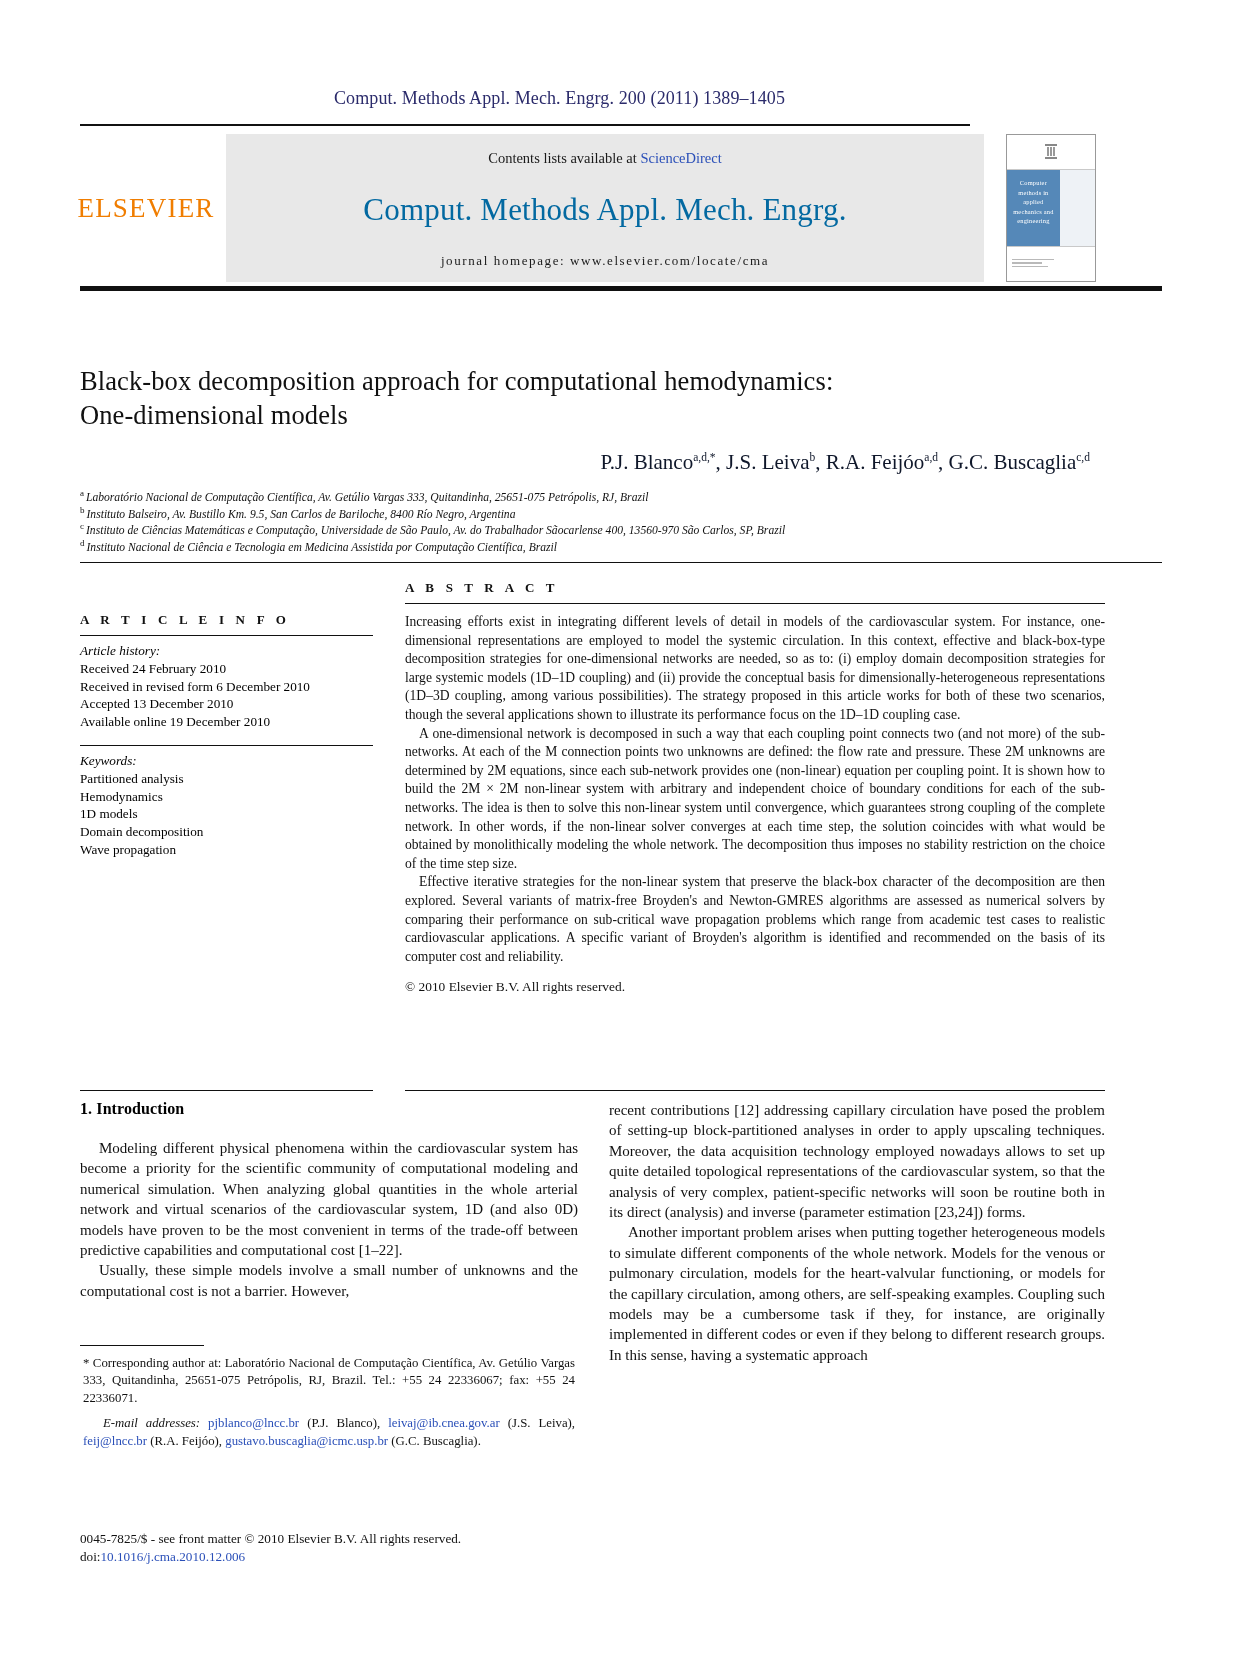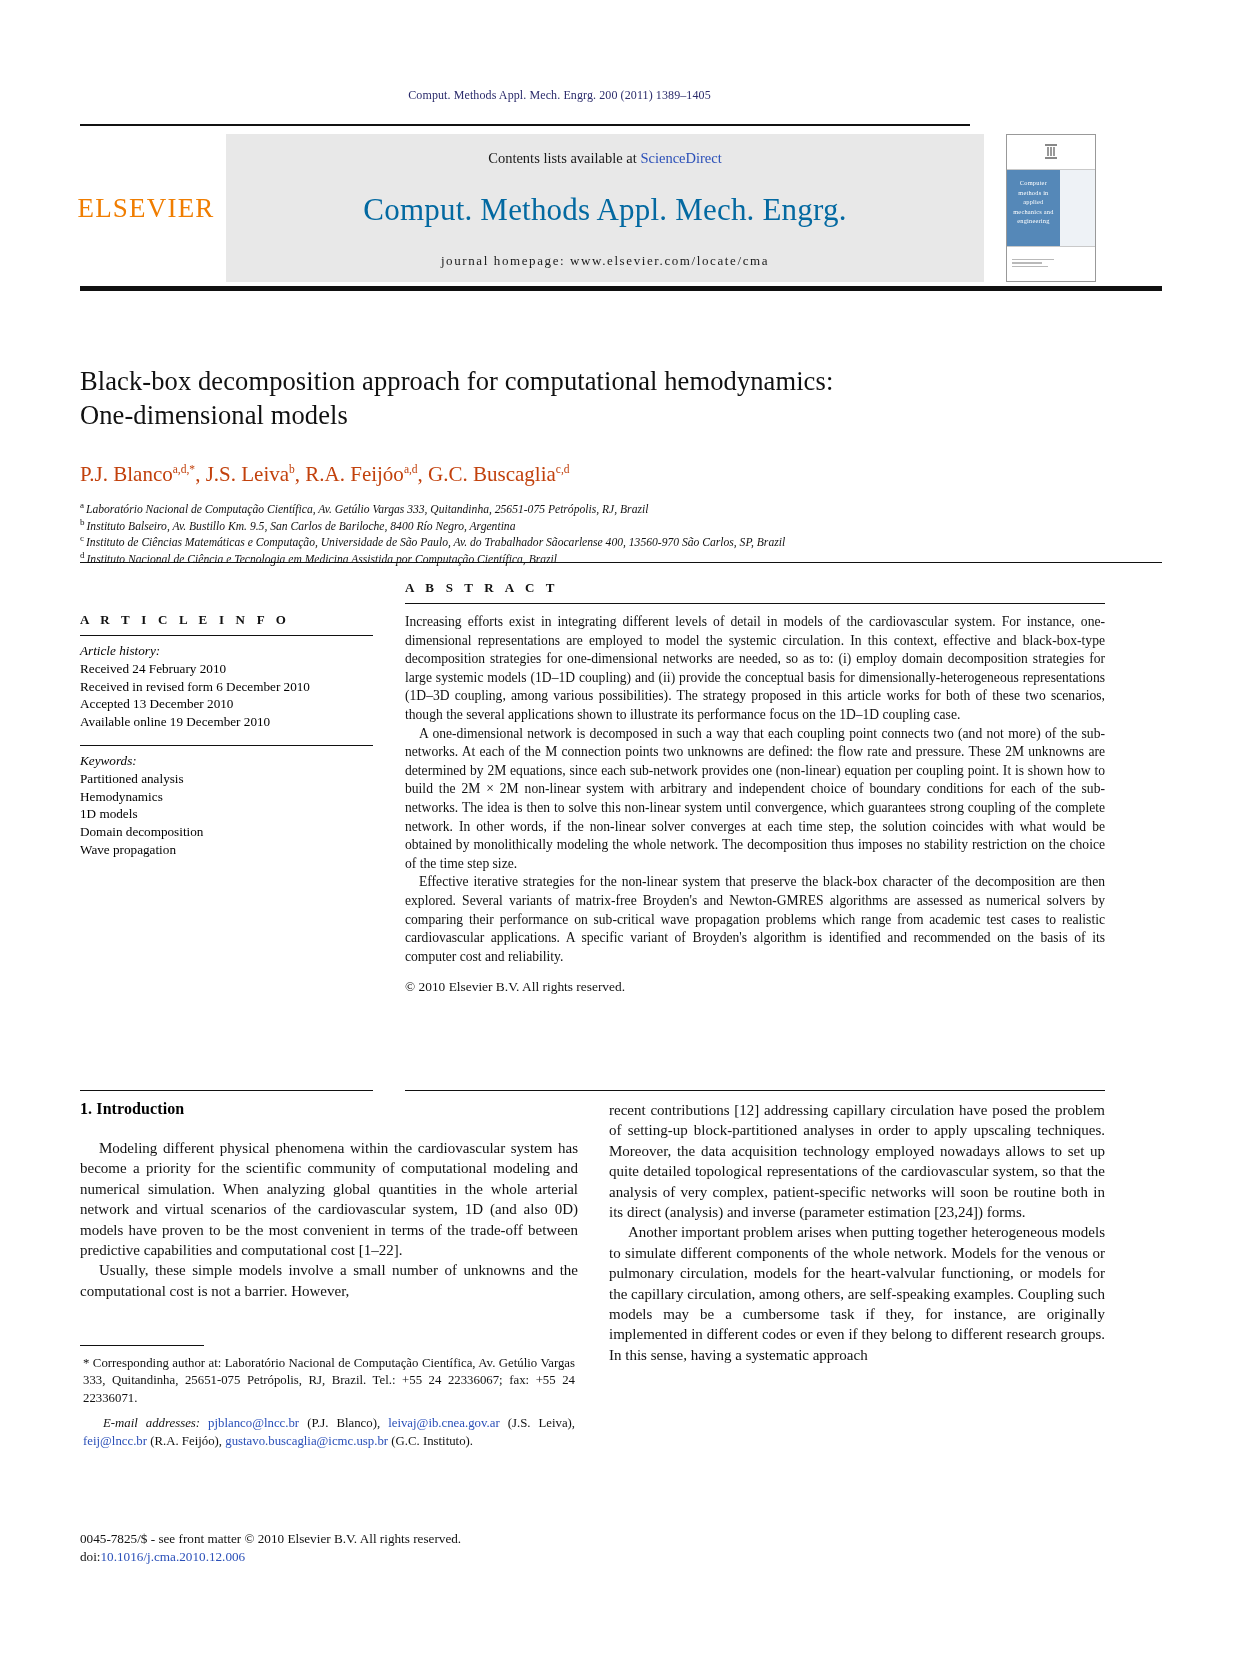--- a/index.html
+++ b/index.html
@@ -22,21 +22,21 @@
     padding: 0;
   }
 
   
   .running-head {
     position: absolute;
     top: 88px;
     left: 0;
     width: 1119px;
     text-align: center;
-    font-size: 12px;
+    font-size: 18px;
     color: #2b2b6b;
     letter-spacing: .1px;
   }
 
   
   .masthead {
     position: absolute;
     top: 124px;
     left: 80px;
     width: 1082px;
@@ -163,24 +163,25 @@
   }
   .paper-title {
     font-family: "Liberation Serif", serif;
     font-size: 26.5px;
     line-height: 34px;
     color: #111;
     font-weight: 400;
     letter-spacing: .1px;
   }
   .authors {
-    margin-top: 28px;
+    margin-top: 16px;
     font-size: 21px;
     line-height: 28px;
-    color: #c2410c;
+    color: #0f172a;
+    text-align: right;
   }
   .authors sup {
     font-size: 11.5px;
     vertical-align: super;
     line-height: 0;
   }
   .affiliations {
     margin-top: 14px;
     font-size: 11.6px;
     line-height: 16.6px;
@@ -478,21 +479,21 @@
       </p>
       <p class="email">
         <em>E-mail addresses:</em>
         <span class="lnk">pjblanco@lncc.br</span>
         <span>(P.J. Blanco)</span><span>,</span>
         <span class="lnk">leivaj@ib.cnea.gov.ar</span>
         <span>(J.S. Leiva)</span><span>,</span>
         <span class="lnk">feij@lncc.br</span>
         <span>(R.A. Feijóo)</span><span>,</span>
         <span class="lnk">gustavo.buscaglia@icmc.usp.br</span>
-        <span>(G.C. Instituto).</span>
+        <span>(G.C. Buscaglia).</span>
       </p>
     </div>
   </div>
 
   <div class="imprint">
     <div>0045-7825/$ - see front matter © 2010 Elsevier B.V. All rights reserved.</div>
     <div><span>doi:</span><span class="doi-link">10.1016/j.cma.2010.12.006</span></div>
   </div>
 
 </div>

